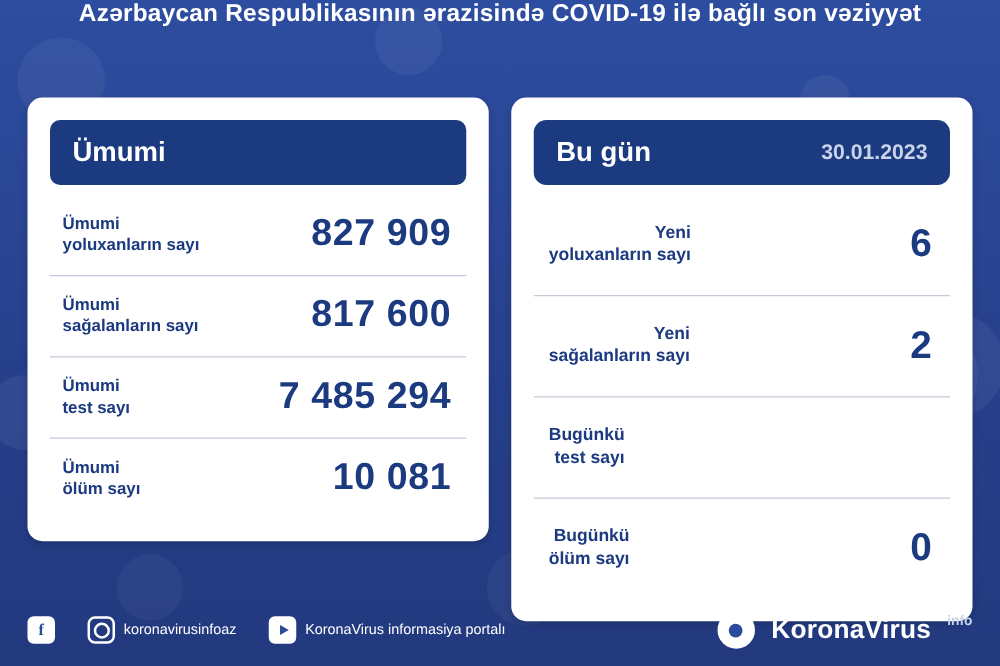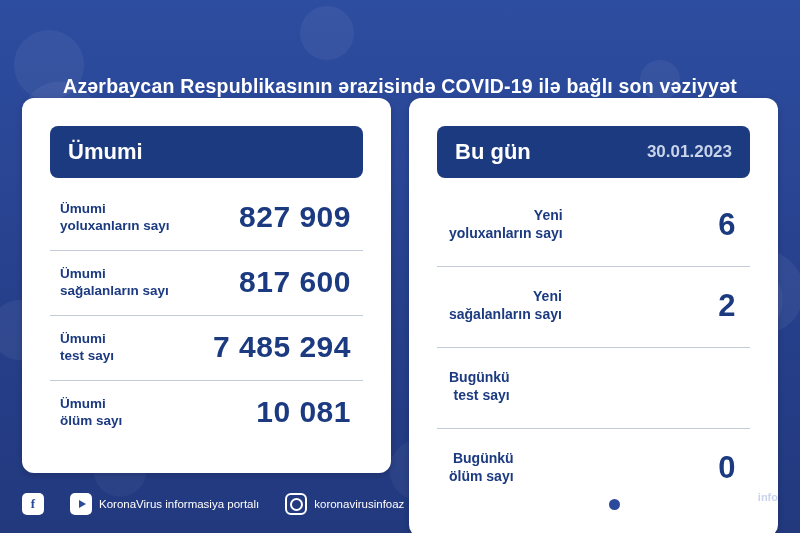--- a/index.html
+++ b/index.html
@@ -25,22 +25,22 @@
   }
   .v1{width:70px;height:70px;left:14px;top:30px;}
   .v2{width:54px;height:54px;left:300px;top:6px;}
   .v3{width:84px;height:84px;left:720px;top:250px;}
   .v4{width:60px;height:60px;left:-10px;top:300px;}
   .v5{width:50px;height:50px;left:470px;top:430px;}
   .v6{width:40px;height:40px;left:640px;top:60px;}
 
   header{
     position:relative;
-    height:98px;
-    display:flex;align-items:flex-end;justify-content:center;
+    height:78px;
+    display:flex;align-items:flex-start;justify-content:center;
   }
   header .title{
     color:#ffffff;
     font-size:19.5px;
     font-weight:bold;
     letter-spacing:.2px;
     text-align:center;
     padding:0 20px;
   }
 
@@ -49,33 +49,33 @@
     display:flex;
     gap:18px;
     padding:0 22px;
     align-items:flex-start;
   }
   .col{flex:1;}
 
   .panel{
     background:#ffffff;
     border-radius:12px;
-    padding:28px;
+    padding:18px;
     box-shadow:0 2px 6px rgba(0,0,0,.18);
   }
 
   .panel-head{
     background:#1b3a80;
     border-radius:8px;
     height:52px;
     display:flex;align-items:center;
     padding:0 18px;
     color:#fff;
   }
-  .panel-head.today{justify-content:space-between;}
+  .panel-head.today{justify-content:space-between;border-radius:10px;}
   .head-label{font-size:22px;font-weight:bold;}
   .head-date{font-size:17px;font-weight:bold;color:#c9d4ea;}
 
   .rows{margin-top:8px;}
   .row{
     display:flex;align-items:center;justify-content:space-between;
     padding:8px 12px 10px 10px;
     border-bottom:1px solid #c3cbd8;
     min-height:46px;
   }
@@ -113,21 +113,21 @@
     display:flex;align-items:center;justify-content:center;
     color:#2b4a9b;font-size:13px;font-weight:bold;
     font-family:"Liberation Serif", serif;
   }
   .soc .ic.ig{border-radius:6px;background:transparent;border:2px solid #fff;box-sizing:border-box;position:relative;}
   .soc .ic.ig::after{content:"";position:absolute;width:9px;height:9px;border:2px solid #fff;border-radius:50%;}
   .soc .ic.yt{background:#fff;border-radius:5px;position:relative;}
   .soc .ic.yt::after{content:"";position:absolute;border-left:7px solid #2b4a9b;border-top:4.5px solid transparent;border-bottom:4.5px solid transparent;margin-left:2px;}
   .soc .txt{color:#fff;font-size:11.5px;}
 
-  .brand{display:flex;align-items:center;gap:0;}
+  .brand{display:flex;align-items:center;gap:13px;}
   .brand .gear{
     width:30px;height:30px;border-radius:50%;
     background:#fff;position:relative;
     display:flex;align-items:center;justify-content:center;
   }
   .brand .gear::after{
     content:"";width:11px;height:11px;border-radius:50%;
     background:#2b4a9b;
   }
   .brand .bname{color:#fff;font-size:21px;font-weight:bold;letter-spacing:.2px;}
@@ -240,27 +240,27 @@
 </div>
 
 <footer>
   <div class="social">
 
     <div class="soc">
       <span class="ic">f</span>
     </div>
 
     <div class="soc">
+      <span class="ic ig"></span>
+      <span class="txt">koronavirusinfoaz</span>
+    </div>
+
+    <div class="soc">
       <span class="ic yt"></span>
       <span class="txt">KoronaVirus informasiya portalı</span>
-    </div>
-
-    <div class="soc">
-      <span class="ic ig"></span>
-      <span class="txt">koronavirusinfoaz</span>
     </div>
 
   </div>
 
   <div class="brand">
     <span class="gear"></span>
     <span class="bname">KoronaVirus</span>
     <span class="binfo">info</span>
   </div>
 </footer>

